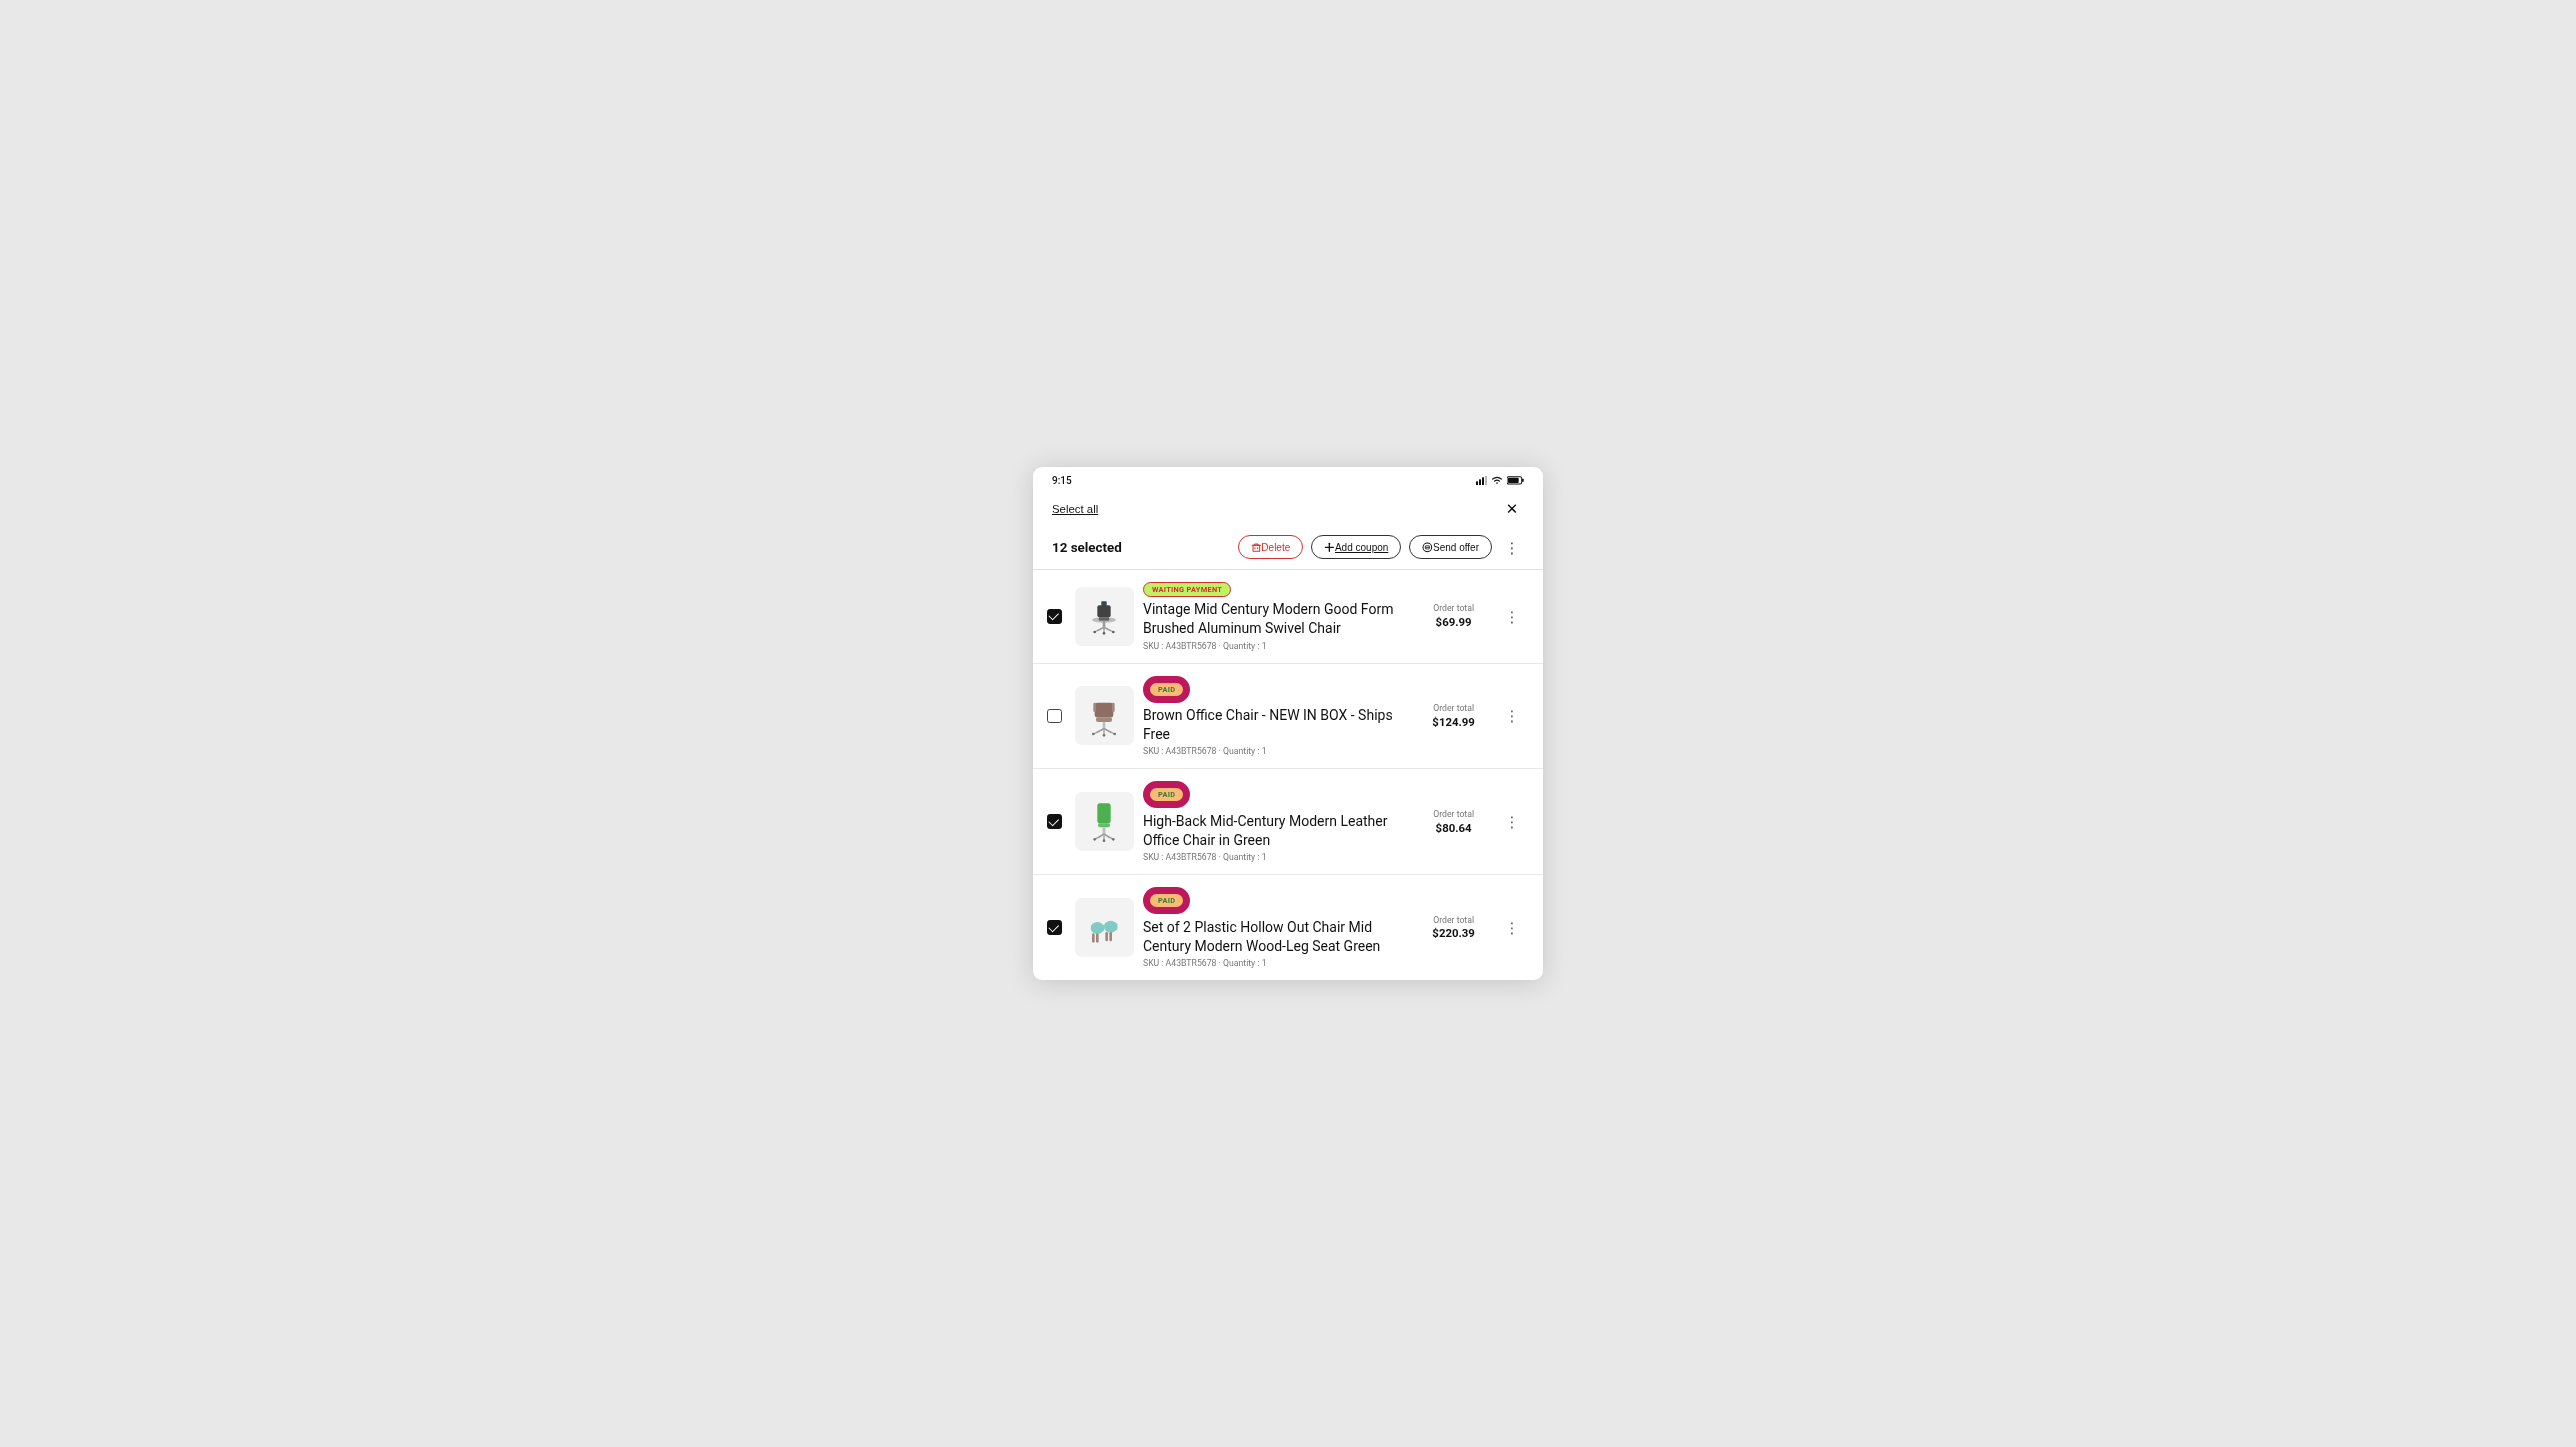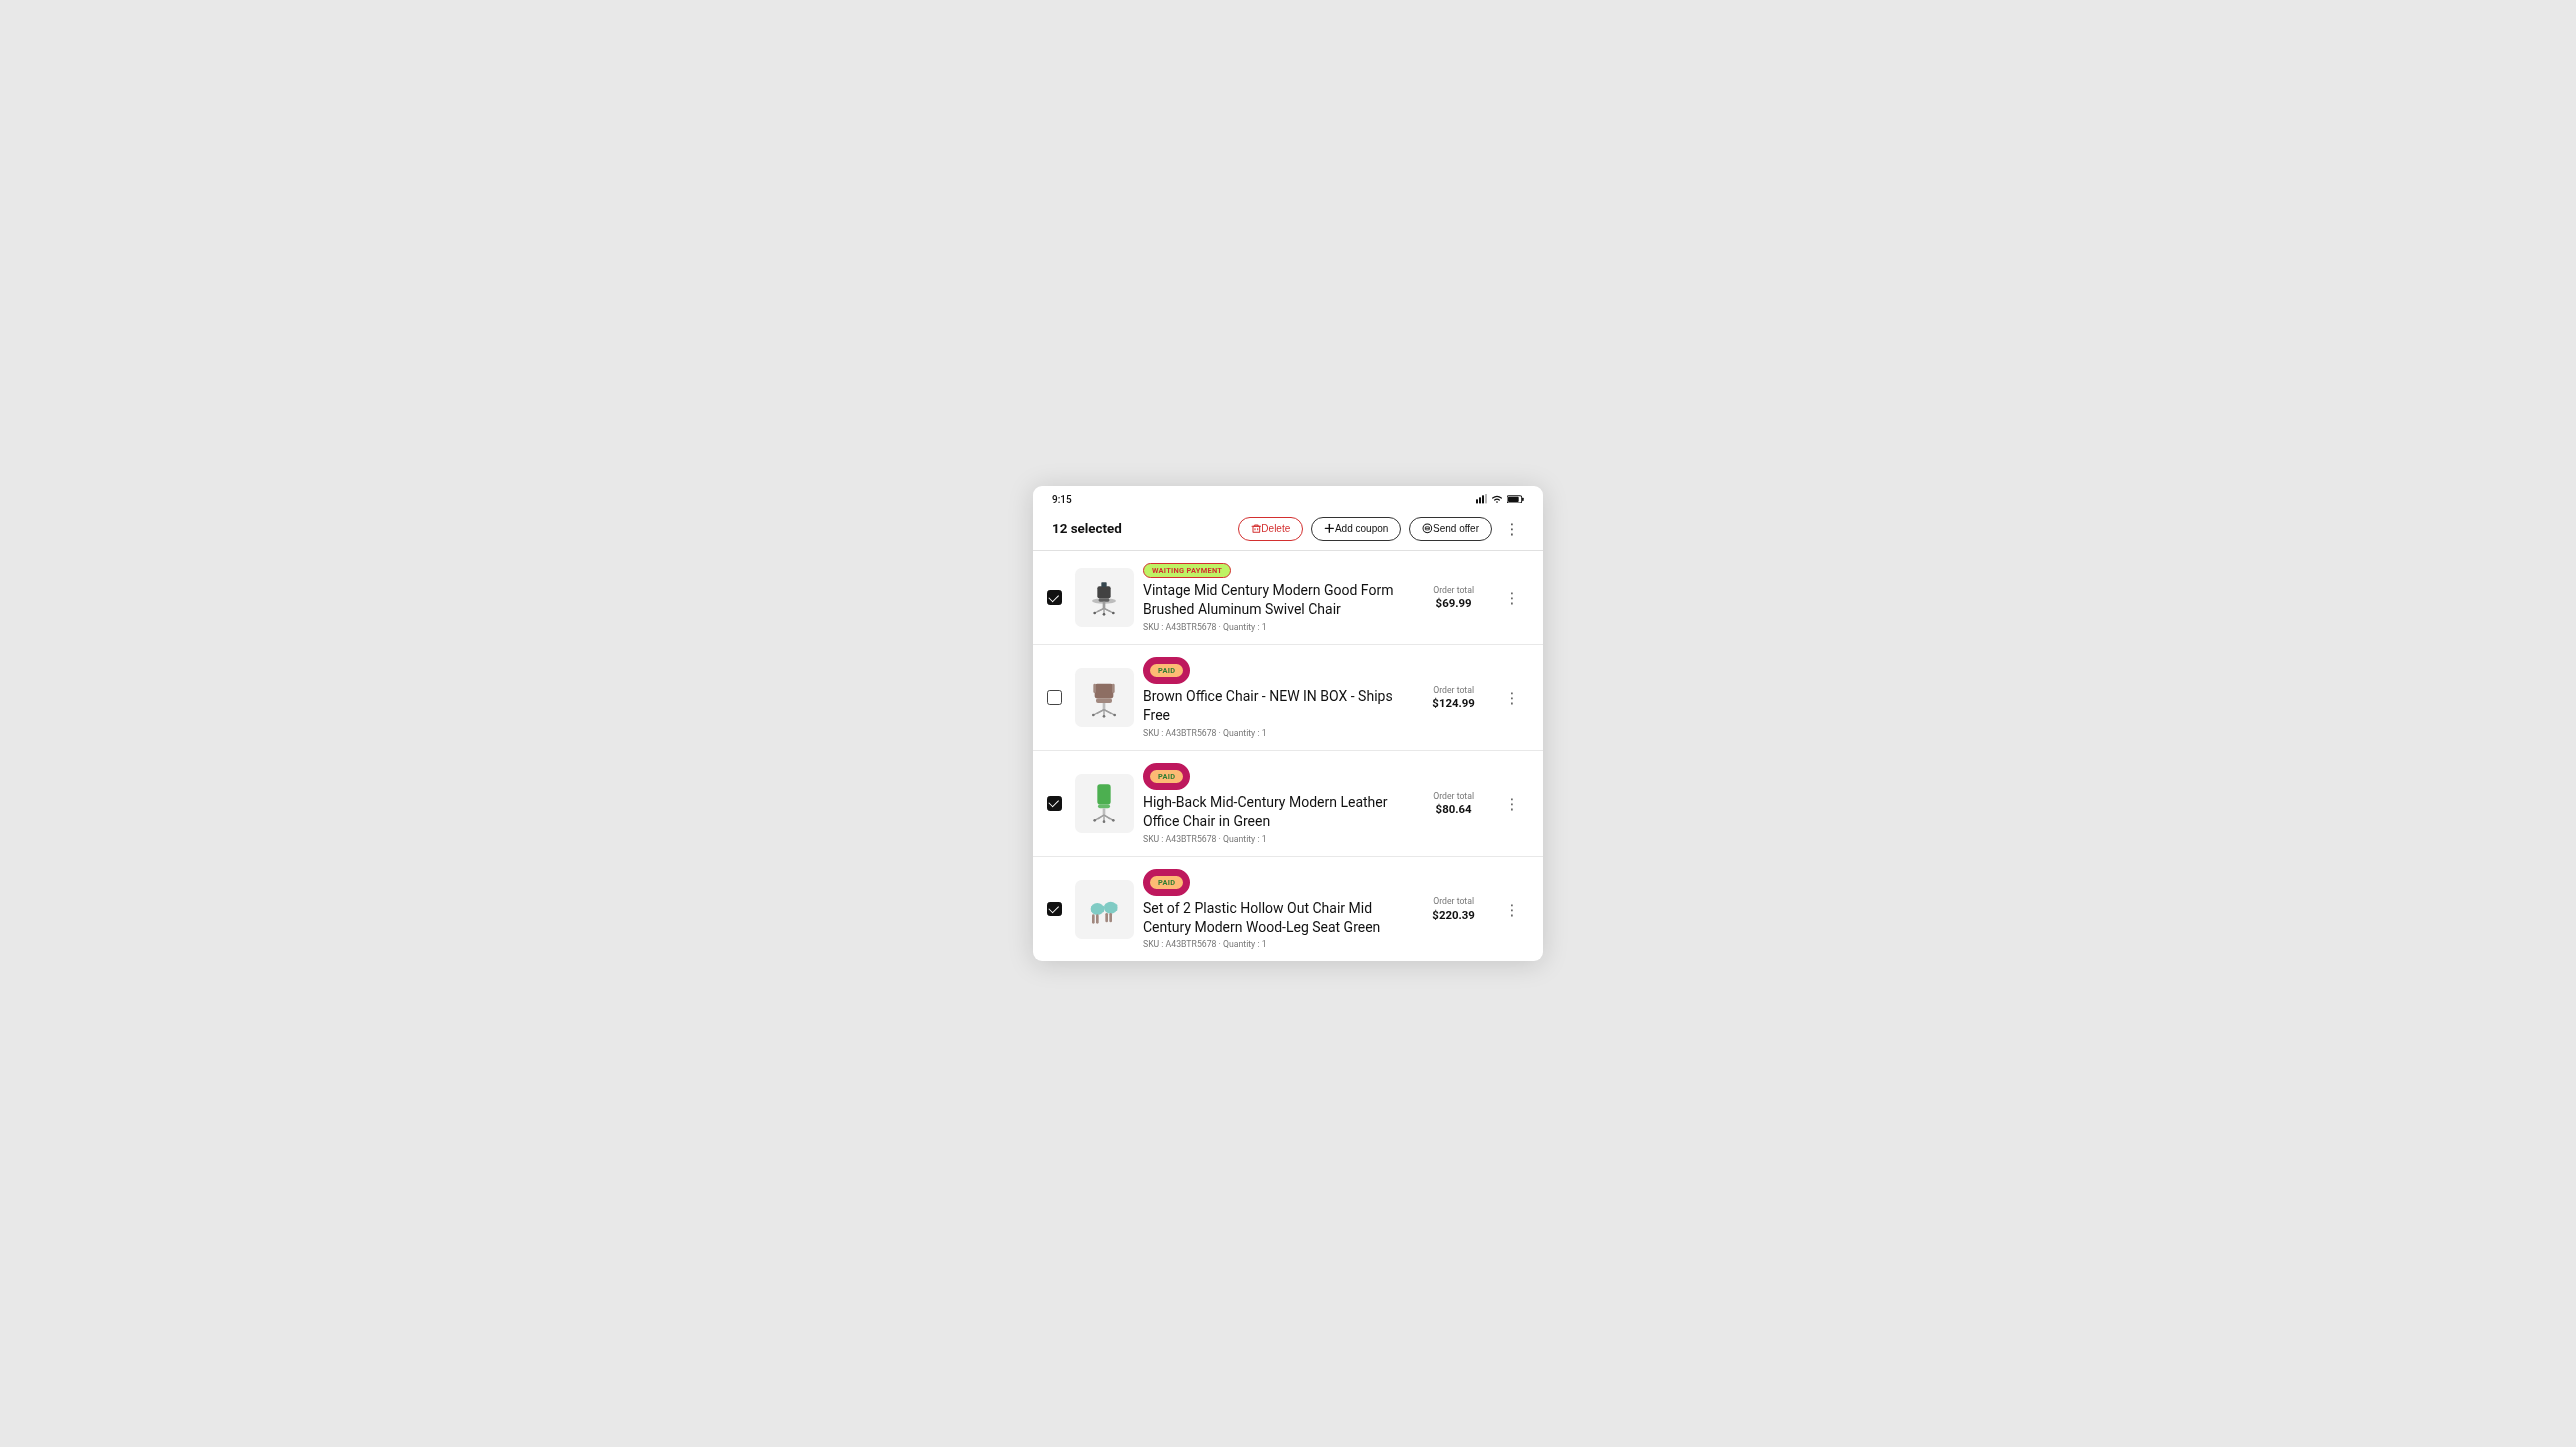--- a/index.html
+++ b/index.html
@@ -103,20 +103,21 @@
     }
 
     .delete-btn {
       border-color: #d32f2f;
       color: #d32f2f;
     }
 
     .add-coupon-btn {
       border-color: #333;
       color: #111;
+      text-decoration: underline;
     }
 
     .send-offer-btn {
       border-color: #333;
       color: #111;
     }
 
     .more-btn {
       background: none;
       border: none;
@@ -298,20 +299,24 @@
       </svg>
 
       <svg width="17.4" height="8.7" viewBox="0 0 26 13">
         <rect x="0" y="1" width="22" height="11" rx="2.5" stroke="#111" stroke-width="1.5" fill="none"></rect>
         <rect x="22.5" y="4" width="2.5" height="5" rx="1" fill="#111"></rect>
         <rect x="1.5" y="2.5" width="16" height="8" rx="1.5" fill="#111"></rect>
       </svg>
     </div>
   </div>
 
+  <div class="top-bar">
+    <button class="select-all-btn">Select all</button>
+    <button class="close-btn">✕</button>
+  </div>
 
   <div class="actions-bar">
     <span class="selected-count">12 selected</span>
     <button class="action-btn delete-btn">
       <svg width="10.7" height="10.7" viewBox="0 0 16 16">
         <rect x="3" y="5" width="10" height="9" rx="1" stroke="#d32f2f" stroke-width="1.5" fill="none"></rect>
         <line x1="6" y1="8" x2="6" y2="11" stroke="#d32f2f" stroke-width="1.5"></line>
         <line x1="10" y1="8" x2="10" y2="11" stroke="#d32f2f" stroke-width="1.5"></line>
         <line x1="1.5" y1="5" x2="14.5" y2="5" stroke="#d32f2f" stroke-width="1.5" stroke-linecap="round"></line>
         <path d="M5.5 5 L5.5 3.5 Q5.5 3 6 3 L10 3 Q10.5 3 10.5 3.5 L10.5 5" stroke="#d32f2f" stroke-width="1.5" fill="none"></path>

